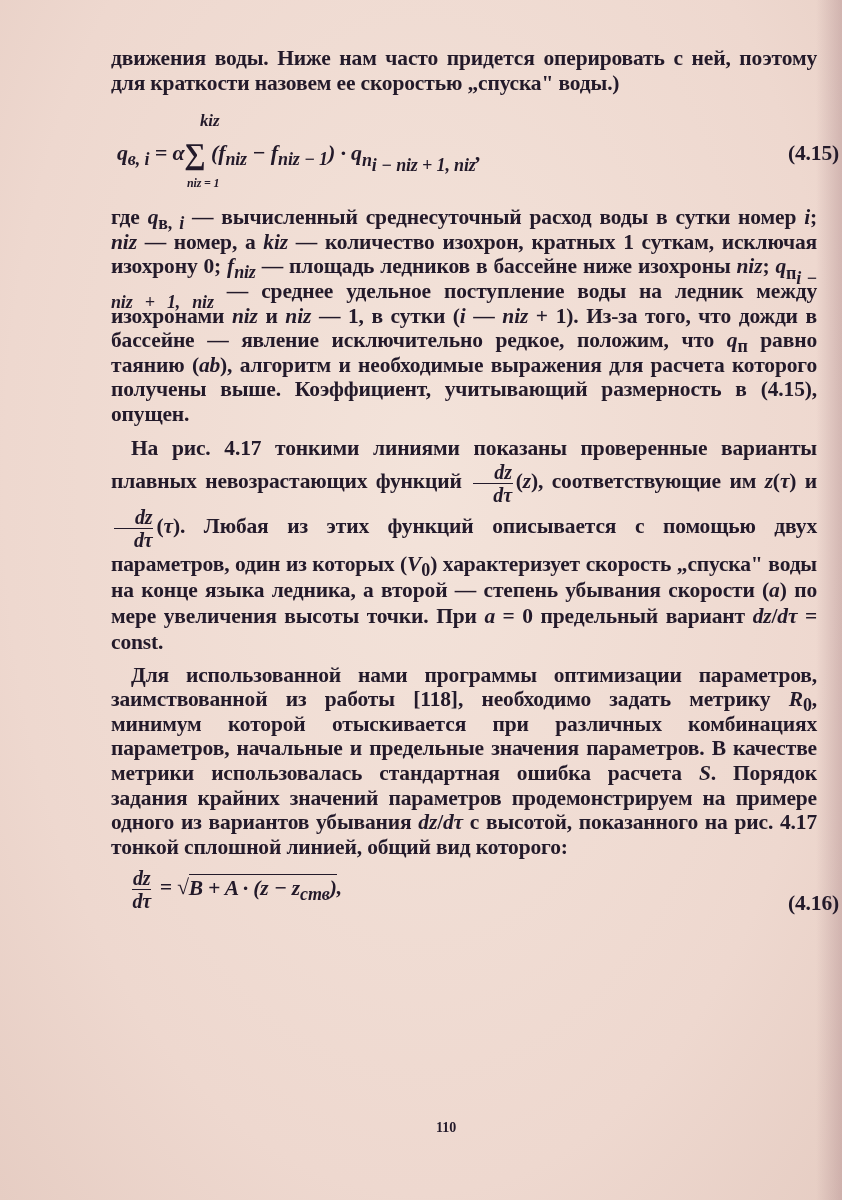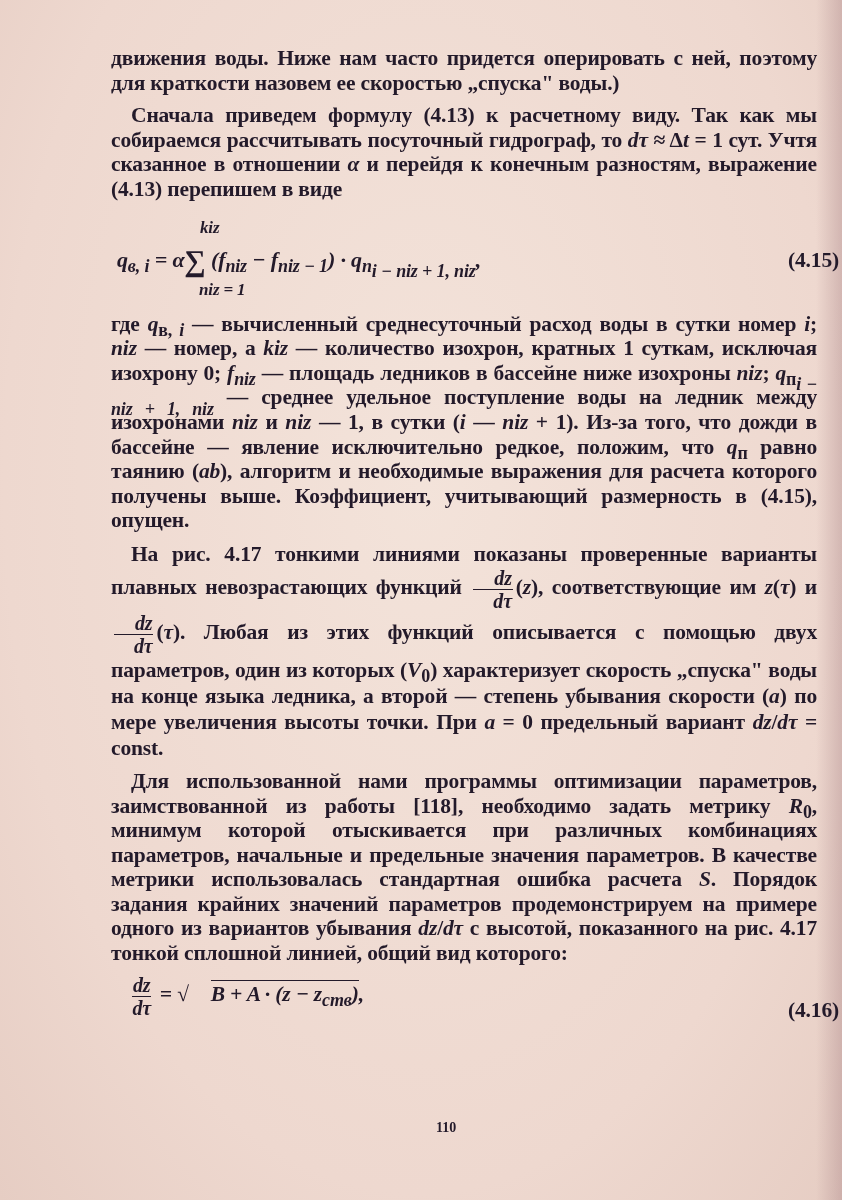--- a/index.html
+++ b/index.html
@@ -24,42 +24,41 @@
     .indent { text-indent: 20px; }
     i { font-style: italic; }
     sub, sup { font-size: 18px; line-height: 0; }
     .formula {
       position: relative; height: 94px; margin: 6px 0 6px 0;
       font-style: italic;
     }
     .formula .body { position: absolute; left: 14px; top: 38px; font-size: 22px; }
     .formula .num { position: absolute; right: -14px; top: 38px; font-style: normal; margin-left: 42px; }
     .sum-top { position: absolute; left: 97px; top: 6px; font-size: 17px; }
-    .sum-bot { position: absolute; left: 96px; top: 68px; font-size: 17px; font-style: italic; }
+    .sum-bot { position: absolute; left: 84px; top: 68px; font-size: 12px; font-style: italic; }
     .sigma { font-style: normal; font-size: 30px; vertical-align: -4px; }
     .frac { display: inline-block; vertical-align: middle; text-align: center; font-style: italic; margin: 0 3px; }
     .frac .n { display: block; border-bottom: 1.5px solid #231a2a; padding: 0 1px; line-height: 22px; font-size: 20px; }
     .frac .d { display: block; line-height: 22px; font-size: 20px; }
     .formula2 { position: relative; height: 70px; margin: 8px 0 4px 0; }
     .formula2 .body { position: absolute; left: 26px; top: 0px; font-style: italic; }
     .formula2 .num { position: absolute; right: -14px; top: 24px; }
-    .sqrt { border-top: 1.5px solid #231a2a; padding-top: 1px; margin-left: 22px; }
+    .sqrt { border-top: 1.5px solid #231a2a; padding-top: 1px; }
     .pagenum { position: absolute; left: 436px; top: 1120px; font-size: 14px; font-weight: bold; }
     .gap-small { height: 12px; }
   </style>
 </head>
 <body>
 
 <div class="edge-shadow"></div>
 
 <div class="page">
 
   <p>движения воды. Ниже нам часто придется оперировать с ней, поэтому для краткости назовем ее скоростью „спуска" воды.)</p>
 
-  <p class="indent">Сначала приведем формулу (4.13) к расчетному виду. Так как мы собираемся рассчитывать посуточный гидрограф, то <i>dτ</i> ≈ Δ<i>t</i> = 1 сут. Учтя сказанное в отношении <i>α</i> и перейдя к конечным разностям, выражение (4.13) перепишем в виде</p>
 
   <div class="formula">
     <span class="sum-top">kiz</span>
     <span class="body">q<sub>в, i</sub> = α<span class="sigma">∑</span> (f<sub>niz</sub> − f<sub>niz − 1</sub>) · q<sub>п<sub>i − niz + 1, niz</sub></sub>,</span>
     <span class="sum-bot">niz = 1</span>
     <span class="num">(4.15)</span>
   </div>
 
   <p>где <i>q</i><sub>в, <i>i</i></sub> — вычисленный среднесуточный расход воды в сутки номер <i>i</i>; <i>niz</i> — номер, а <i>kiz</i> — количество изохрон, кратных 1 суткам, исключая изохрону 0; <i>f</i><sub><i>niz</i></sub> — площадь ледников в бассейне ниже изохроны <i>niz</i>; <i>q</i><sub>п<sub><i>i − niz + 1, niz</i></sub></sub> — среднее удельное поступление воды на ледник между изохронами <i>niz</i> и <i>niz</i> — 1, в сутки (<i>i</i> — <i>niz</i> + 1). Из-за того, что дожди в бассейне — явление исключительно редкое, положим, что <i>q</i><sub>п</sub> равно таянию (<i>ab</i>), алгоритм и необходимые выражения для расчета которого получены выше. Коэффициент, учитывающий размерность в (4.15), опущен.</p>
 

